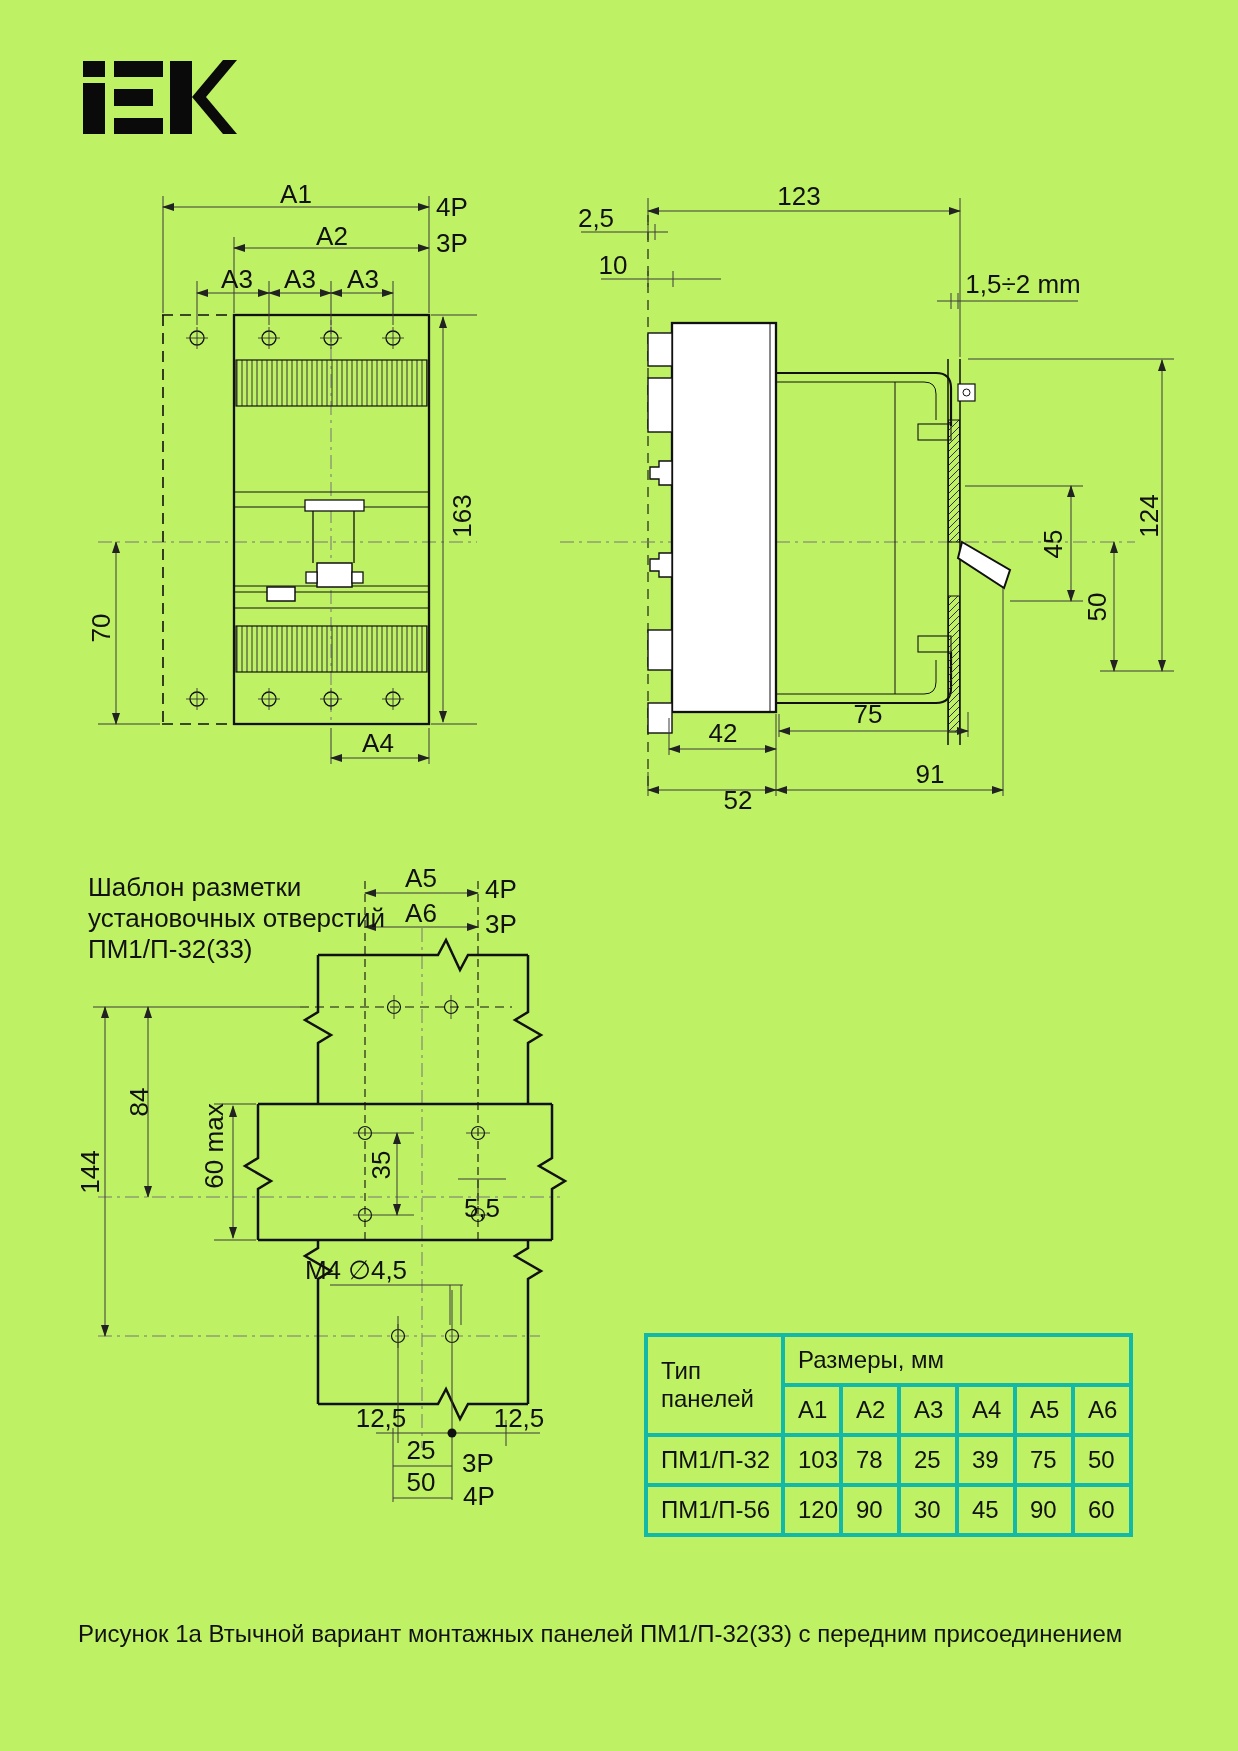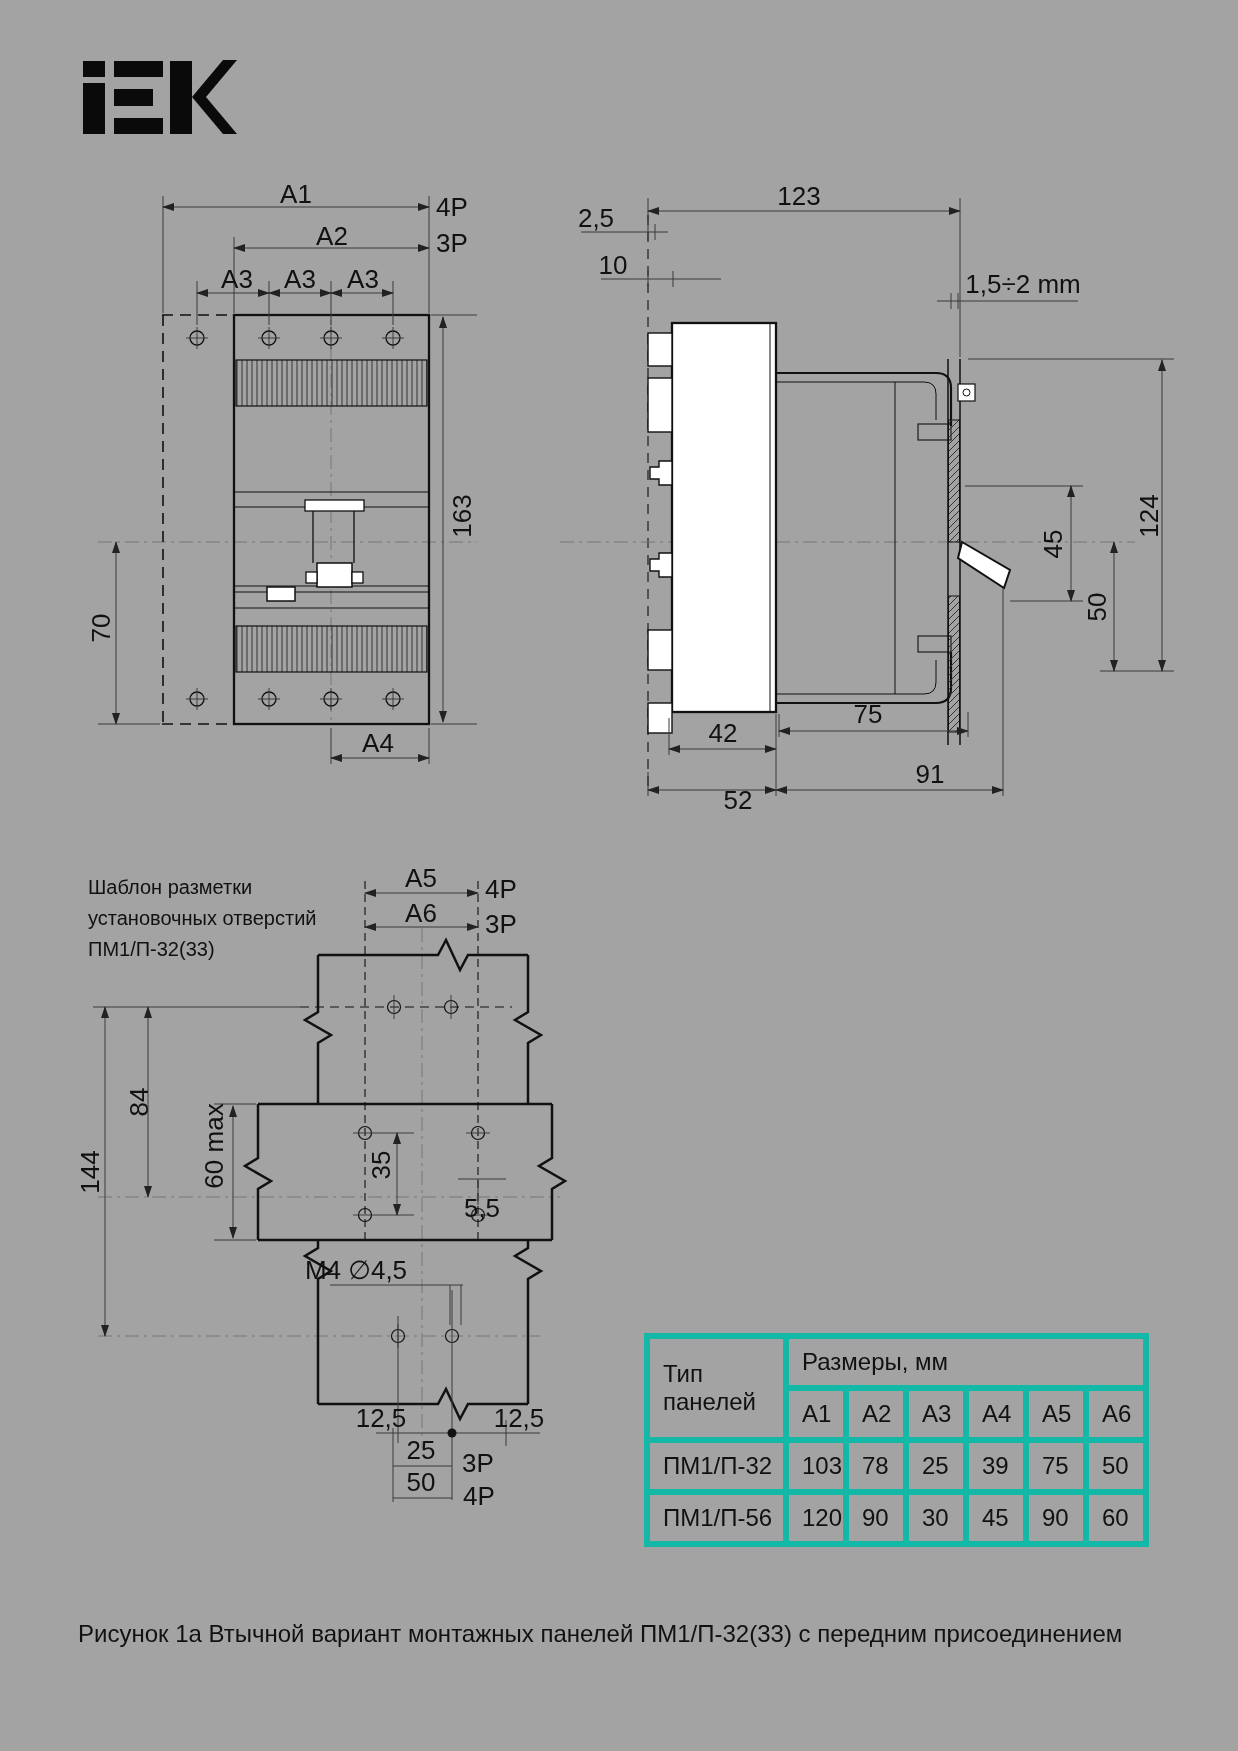--- a/index.html
+++ b/index.html
@@ -1,26 +1,26 @@
 <!DOCTYPE html>
 <html><head>
 <meta charset="utf-8">
 <style>
   html,body{margin:0;padding:0;background:#e8e8e8;}
-  #canvas{position:relative;width:1238px;height:1751px;background:#a3a3a3;overflow:hidden;
+  #canvas{position:relative;width:1238px;height:1751px;background:#bef264;overflow:hidden;
           font-family:"Liberation Sans",sans-serif;color:#111;}
   svg.drawing-layer{position:absolute;left:0;top:0;}
   .lb{position:absolute;font-size:26px;line-height:1;color:#111;white-space:nowrap;
       transform:translate(-50%,-50%);}
   .rot{transform:translate(-50%,-50%) rotate(-90deg);}
-  .tpl-title{position:absolute;left:88px;top:872px;font-size:20px;line-height:31px;color:#111;}
+  .tpl-title{position:absolute;left:88px;top:872px;font-size:26px;line-height:31px;color:#111;}
   .caption{position:absolute;left:78px;top:1620px;font-size:24px;color:#111;white-space:nowrap;}
   table.sz{position:absolute;left:644px;top:1333px;border-collapse:collapse;
            font-size:24px;color:#111;table-layout:fixed;}
-  table.sz td{border:6px solid #14b8a6;height:46px;padding:0 0 0 13px;vertical-align:middle;
+  table.sz td{border:4px solid #14b8a6;height:46px;padding:0 0 0 13px;vertical-align:middle;
               text-align:left;}
   td.type-col{width:120px;}
   td.num-col{width:41px;}
   td.type-head{vertical-align:top;padding-top:11px;}
 </style>
 </head>
 <body>
 
 <div id="canvas">
 

